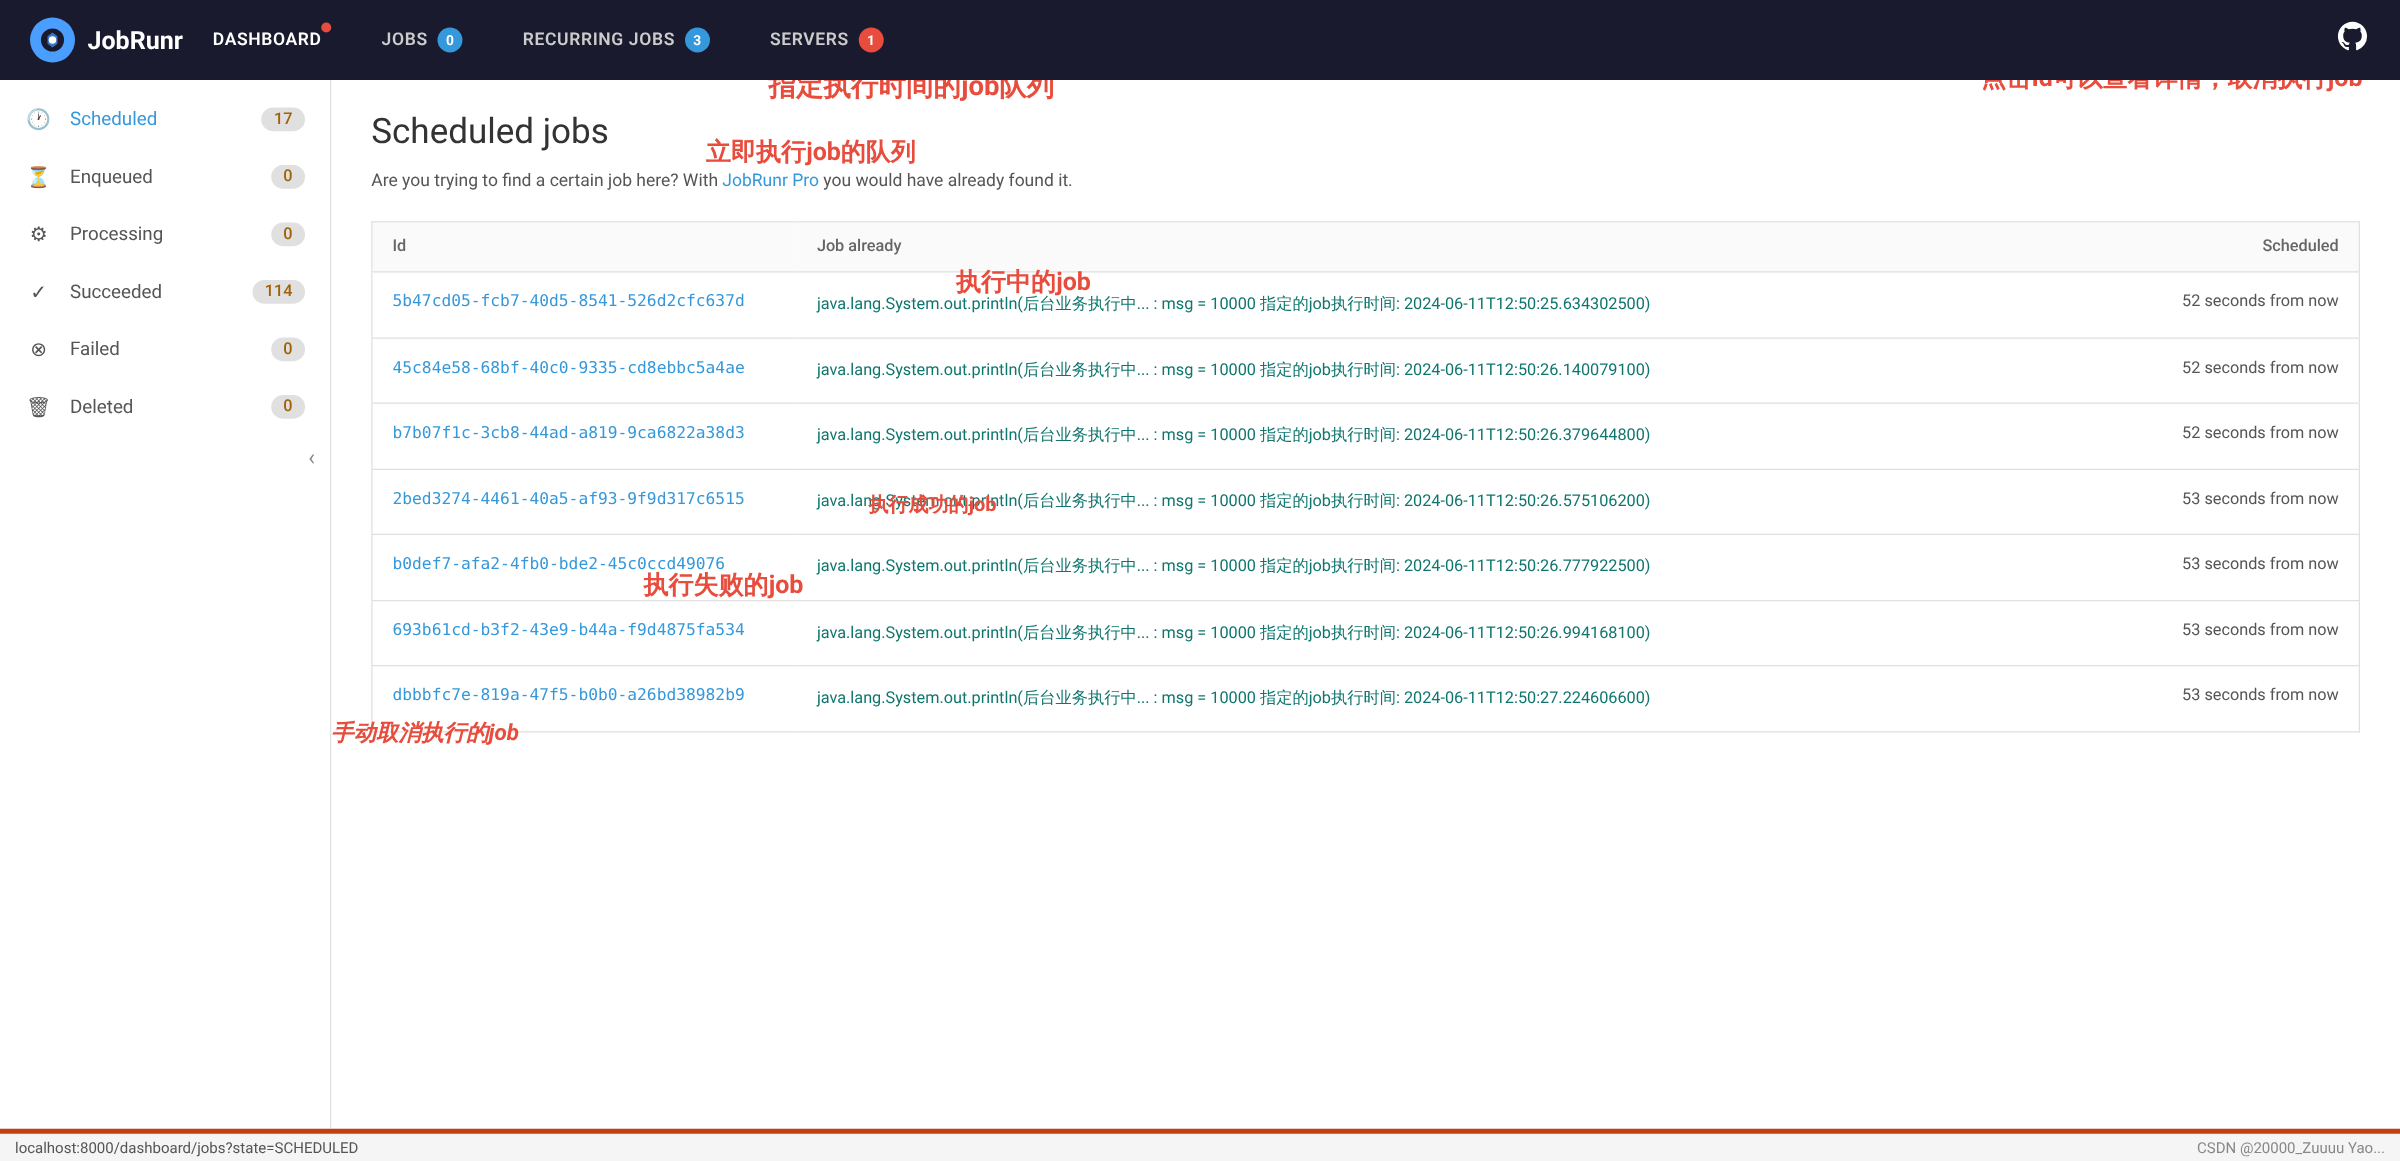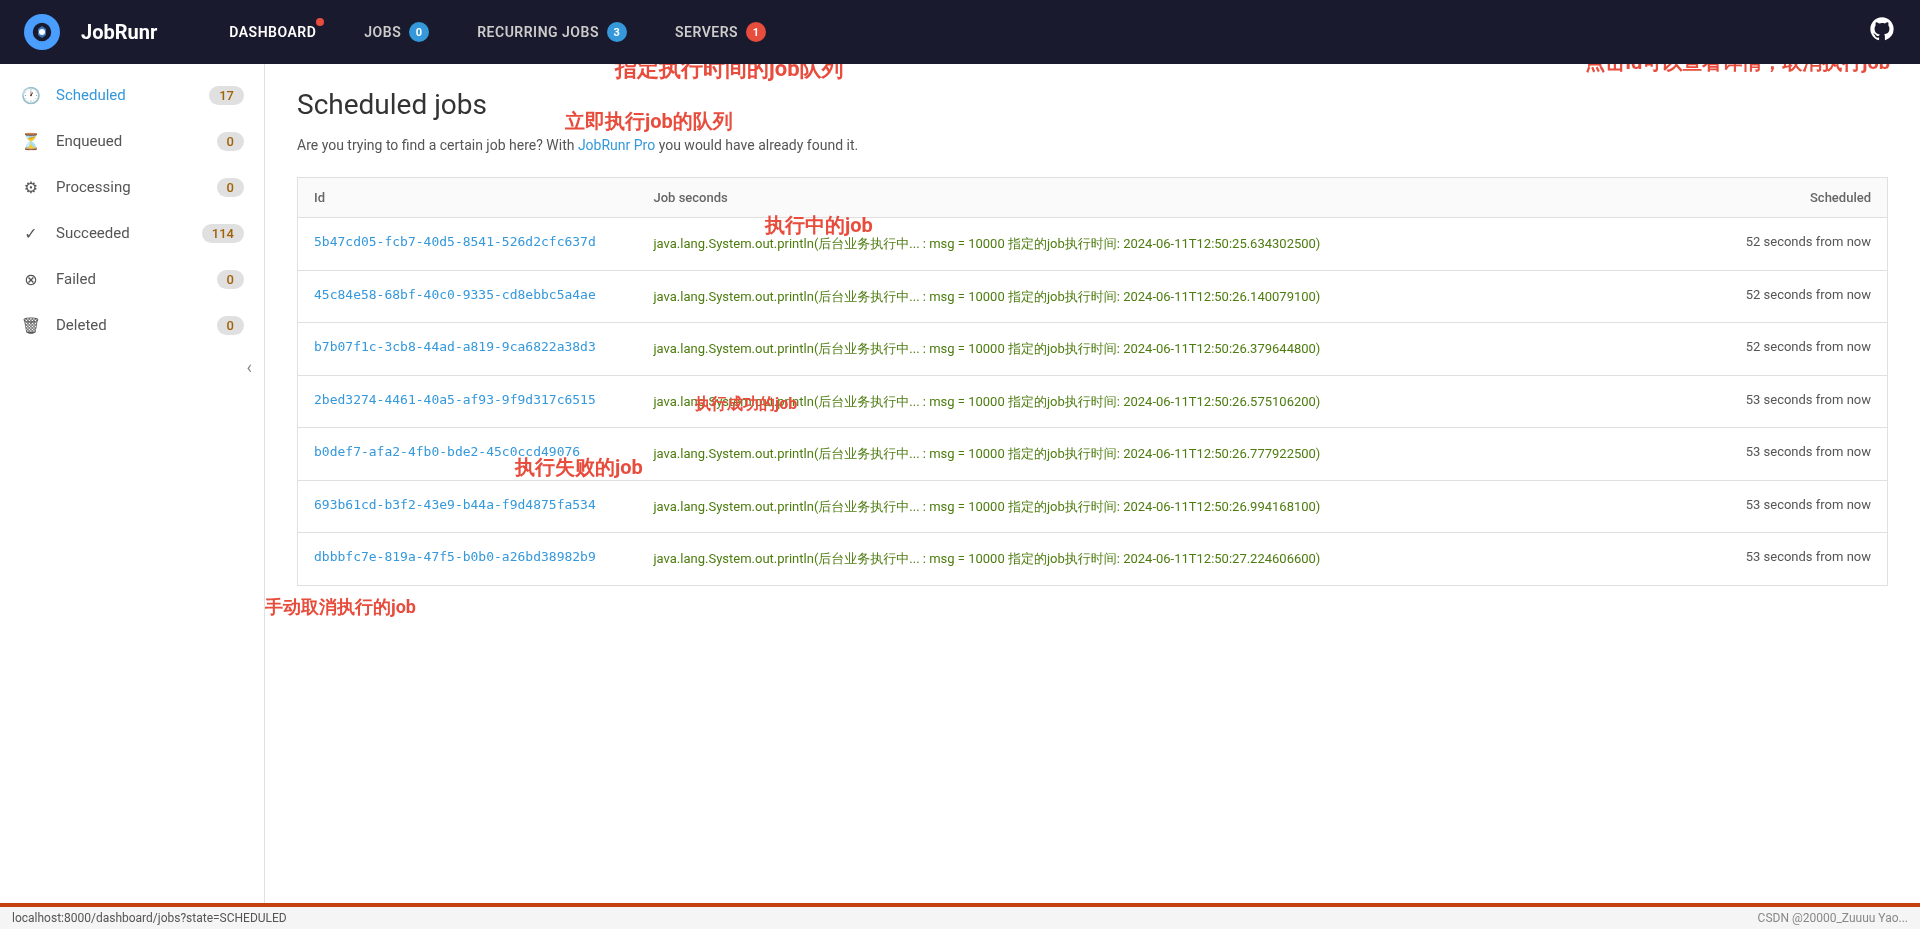--- a/index.html
+++ b/index.html
@@ -10,25 +10,24 @@
       background: #1a1a2e;
       display: flex;
       align-items: center;
       padding: 0 24px;
       height: 64px;
       flex-shrink: 0;
     }
     .logo {
       display: flex;
       align-items: center;
-      gap: 21px;
+      gap: 10px;
       color: #fff;
       font-size: 20px;
       font-weight: bold;
-      margin-right: 48px;
     }
     .logo-icon {
       width: 36px;
       height: 36px;
       background: #4a9eff;
       border-radius: 50%;
       display: flex;
       align-items: center;
       justify-content: center;
       font-size: 18px;
@@ -181,21 +180,21 @@
     }
     .jobs-table tr:last-child td { border-bottom: none; }
     .jobs-table td:last-child { text-align: right; color: #555; white-space: nowrap; }
     .job-id-link {
       color: #3498db;
       text-decoration: none;
       font-size: 13px;
       font-family: monospace;
     }
     .job-details {
-      color: #4d7c0f;
+      color: #0f766e;
       font-size: 13px;
       line-height: 1.5;
     }
 
     
     .statusbar {
       background: #f5f5f5;
       border-top: 4px solid #c2410c;
       padding: 4px 12px;
       font-size: 12px;
@@ -284,36 +283,36 @@
     <div class="sidebar-toggle">‹</div>
   </aside>
 
   <main class="content" style="position:relative;">
 
     <div style="position:absolute; top:-10px; left:350px; color:#e74c3c; font-size:22px; font-weight:bold; pointer-events:none; z-index:10;">指定执行时间的job队列</div>
     <div style="position:absolute; top:44px; left:300px; color:#e74c3c; font-size:20px; font-weight:bold; pointer-events:none; z-index:10;">立即执行job的队列</div>
     <div style="position:absolute; top:148px; left:500px; color:#e74c3c; font-size:20px; font-weight:bold; pointer-events:none; z-index:10;">执行中的job</div>
     <div style="position:absolute; top:330px; left:430px; color:#e74c3c; font-size:16px; font-weight:bold; pointer-events:none; z-index:10;">执行成功的job</div>
     <div style="position:absolute; top:390px; left:250px; color:#e74c3c; font-size:20px; font-weight:bold; pointer-events:none; z-index:10;">执行失败的job</div>
-    <div style="position:absolute; top:531px; left:0px; color:#e74c3c; font-size:18px; font-weight:bold; pointer-events:none; z-index:10; max-width:200px;">手动取消执行的job</div>
+    <div style="position:absolute; top:510px; left:0px; color:#e74c3c; font-size:18px; font-weight:bold; pointer-events:none; z-index:10; max-width:200px;font-style:italic;">手动取消执行的job</div>
     <div style="position:absolute; top:-15px; right:30px; color:#e74c3c; font-size:20px; font-weight:bold; pointer-events:none; z-index:10;">点击Id可以查看详情，取消执行job</div>
 
     <h1 class="page-title">Scheduled jobs</h1>
 
     <div class="pro-banner">
       <span>Are you trying to find a certain job here? With </span>
       <a href="#">JobRunr Pro</a>
       <span> you would have already found it.</span>
     </div>
 
     <table class="jobs-table">
       <thead>
         <tr>
           <th style="width:340px;">Id</th>
-          <th>Job seconds</th>
+          <th>Job already</th>
           <th style="width:200px;">Scheduled</th>
         </tr>
       </thead>
       <tbody id="jobs-tbody">
       <tr>
     <td>
       <a href="#" class="job-id-link">5b47cd05-fcb7-40d5-8541-526d2cfc637d</a>
     </td>
     <td class="job-details">java.lang.System.out.println(后台业务执行中... : msg = 10000 指定的job执行时间: 2024-06-11T12:50:25.634302500)</td>
     <td>52 seconds from now</td>

